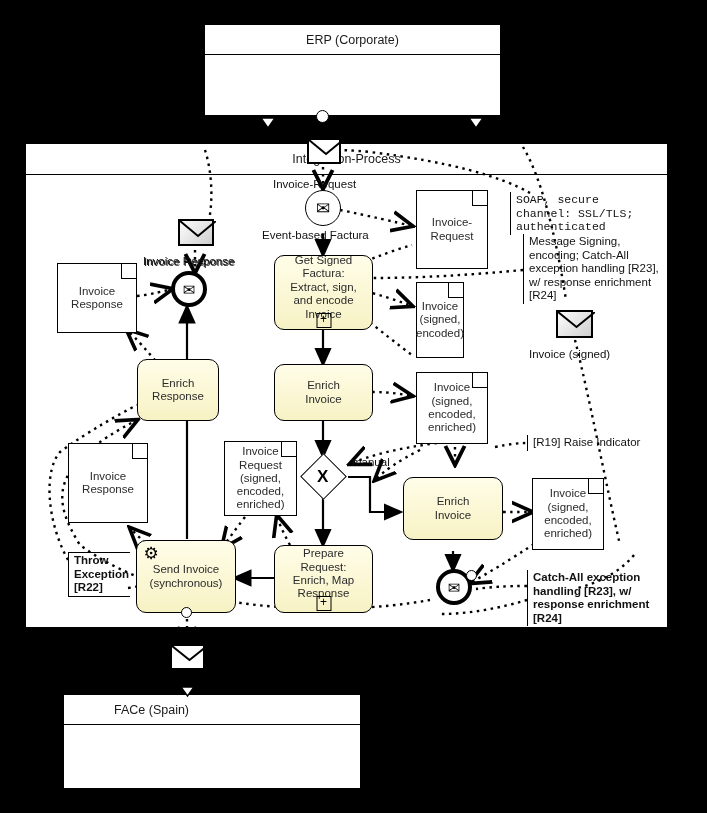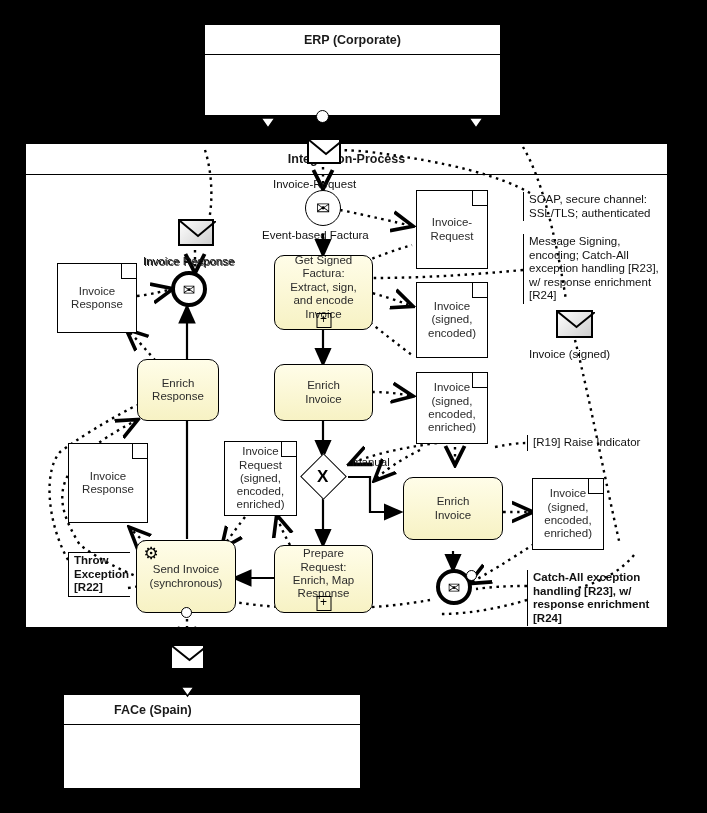--- a/index.html
+++ b/index.html
@@ -1,21 +1,21 @@
 <!DOCTYPE html>
 <html><head>
 <meta charset="utf-8">
 <style>
   html,body{margin:0;padding:0;background:#000;}
   #stage{position:relative;width:707px;height:813px;background:#000;
          font-family:"Liberation Sans", sans-serif;overflow:hidden;}
   .pool{position:absolute;background:#fff;border:1.5px solid #000;box-sizing:border-box;}
   .pool-hdr{position:absolute;left:0;right:0;top:0;border-bottom:1.5px solid #000;
             box-sizing:border-box;display:flex;align-items:center;justify-content:center;}
-  .pool-hdr span{font-size:12.5px;color:#1a1a1a;font-weight:bold;}
+  .pool-hdr span{font-size:12.5px;color:#1a1a1a;}
   .task{position:absolute;box-sizing:border-box;border:1.5px solid #000;border-radius:10px;
         background:linear-gradient(180deg,#fffde8 0%,#f7f2c4 100%);
         display:flex;align-items:center;justify-content:center;text-align:center;
         font-size:11.5px;color:#2b2b2b;line-height:1.17;padding:4px 14px;}
   .task.sub{padding-bottom:14px;}
   .plus{position:absolute;bottom:1px;left:50%;transform:translateX(-50%);
         width:13px;height:13px;border:1.4px solid #000;background:transparent;
         font-size:12px;line-height:11px;text-align:center;color:#000;}
   .gear{position:absolute;left:5px;top:4px;width:18px;height:18px;font-size:17px;
         line-height:18px;color:#000;}
@@ -183,21 +183,21 @@
 
   <div class="task" style="left:403px;top:477px;width:100px;height:63px;">
     <span>Enrich Invoice</span>
   </div>
 
   <div class="dataobj" style="left:416px;top:190px;width:72px;height:79px;">
     <span class="fold"></span>
     <span>Invoice-Request</span>
   </div>
 
-  <div class="dataobj" style="left:416px;top:282px;width:72px;height:76px;text-align:center;">
+  <div class="dataobj" style="left:416px;top:282px;width:48px;height:76px;text-align:center;">
     <span class="fold"></span>
     <span>Invoice (signed, encoded)</span>
   </div>
 
   <div class="dataobj" style="left:416px;top:372px;width:72px;height:72px;">
     <span class="fold"></span>
     <span>Invoice (signed, encoded, enriched)</span>
   </div>
 
   <div class="dataobj" style="left:57px;top:263px;width:80px;height:70px;">
@@ -246,21 +246,21 @@
     </svg>
   </div>
 
   <div style="position:absolute;left:316px;top:110px;width:13px;height:13px;border:1.6px solid #000;border-radius:50%;background:#fff;box-sizing:border-box;"></div>
   <svg viewBox="0 0 707 813">
     <path d="M261,118 L275,118 L268,128 z" fill="#fff" stroke="#000" stroke-width="1.4"></path>
     <path d="M469,118 L483,118 L476,128 z" fill="#fff" stroke="#000" stroke-width="1.4"></path>
     <path d="M181,687 L194,687 L187.5,696 z" fill="#fff" stroke="#000" stroke-width="1.4"></path>
   </svg>
 
-  <div class="note" style="left:523px;top:192px;width:152px;">
+  <div class="note" style="left:510px;top:192px;width:152px;font-family:Liberation Mono, monospace;">
     <span>SOAP, secure channel: SSL/TLS; authenticated</span>
   </div>
 
   <div class="note" style="left:523px;top:234px;width:138px;">
     <span>Message Signing, encoding; Catch-All exception handling [R23], w/ response enrichment [R24]</span>
   </div>
 
   <div class="note" style="left:527px;top:435px;width:140px;">
     <span>[R19] Raise Indicator</span>
   </div>

